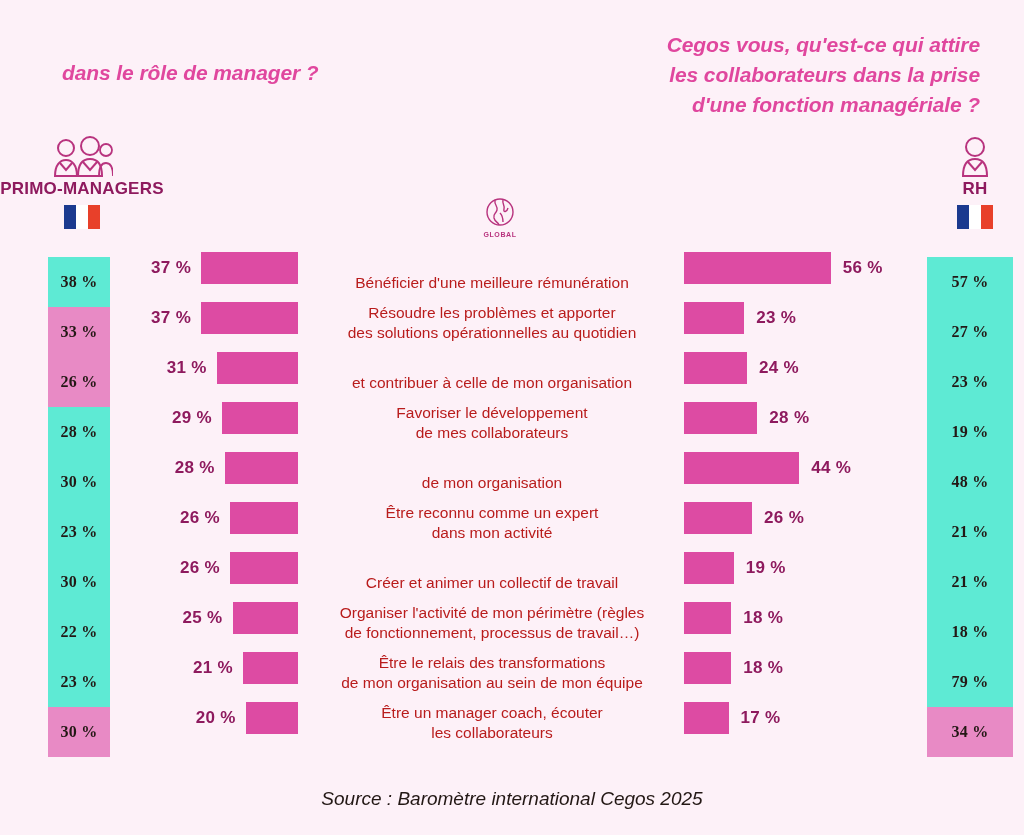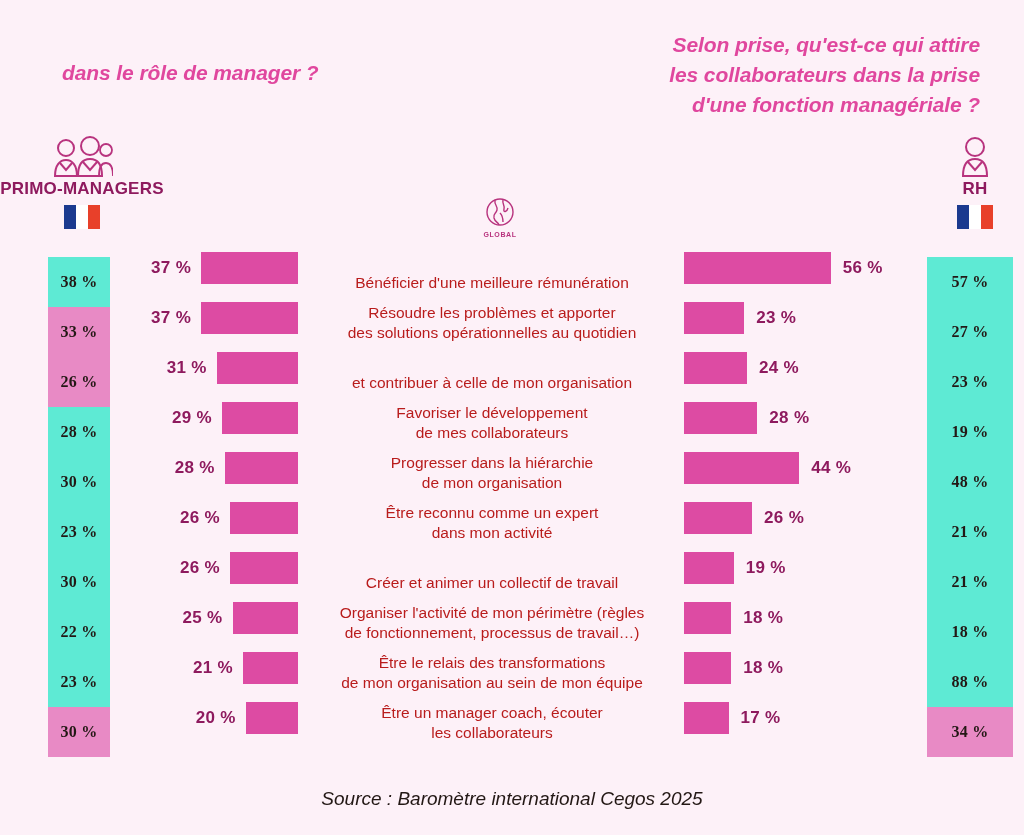--- a/index.html
+++ b/index.html
@@ -170,21 +170,21 @@
   }
 </style>
 </head>
 <body>
 
 <div class="title" id="title-left">
   <span class="line">dans le rôle de manager ?</span>
 </div>
 
 <div class="title" id="title-right">
-  <span class="line">Selon prise, qu'est-ce qui attire</span>
+  <span class="line">Cegos vous, qu'est-ce qui attire</span>
   <span class="line">les collaborateurs dans la prise</span>
   <span class="line">d'une fonction managériale ?</span>
 </div>
 
 <div class="col-head" id="head-left">
   <div class="icon-wrap">
     <svg width="62" height="42" viewBox="0 0 62 42" fill="none" stroke="#b8337e" stroke-width="2">
       <circle cx="15" cy="12" r="8"></circle>
       <path d="M4 40 C4 29 9 24 15 24 C21 24 26 29 26 40 Z" fill="none"></path>
       <path d="M9 27 L15 34 L21 27"></path>
@@ -235,21 +235,21 @@
   </div>
 <div class="stat-col" id="stat-col-right">
     <div class="stat-cell">57 %</div>
     <div class="stat-cell">27 %</div>
     <div class="stat-cell">23 %</div>
     <div class="stat-cell">19 %</div>
     <div class="stat-cell">48 %</div>
     <div class="stat-cell">21 %</div>
     <div class="stat-cell">21 %</div>
     <div class="stat-cell">18 %</div>
-    <div class="stat-cell">88 %</div>
+    <div class="stat-cell">79 %</div>
     <div class="stat-cell highlight">34 %</div>
   </div>
 
 <div id="rows">
     <div class="row">
       <div class="left-group">
         <span class="bar-value">37 %</span>
         <div class="bar" style="width: 96.94px;"></div>
       </div>
       <div class="row-label">
@@ -300,21 +300,20 @@
         <div class="bar" style="width: 73.36px;"></div>
         <span class="bar-value">28 %</span>
       </div>
     </div>
     <div class="row">
       <div class="left-group">
         <span class="bar-value">28 %</span>
         <div class="bar" style="width: 73.36px;"></div>
       </div>
       <div class="row-label">
-        <span>Progresser dans la hiérarchie</span>
         <span>de mon organisation</span>
       </div>
       <div class="right-group">
         <div class="bar" style="width: 115.28px;"></div>
         <span class="bar-value">44 %</span>
       </div>
     </div>
     <div class="row">
       <div class="left-group">
         <span class="bar-value">26 %</span>

